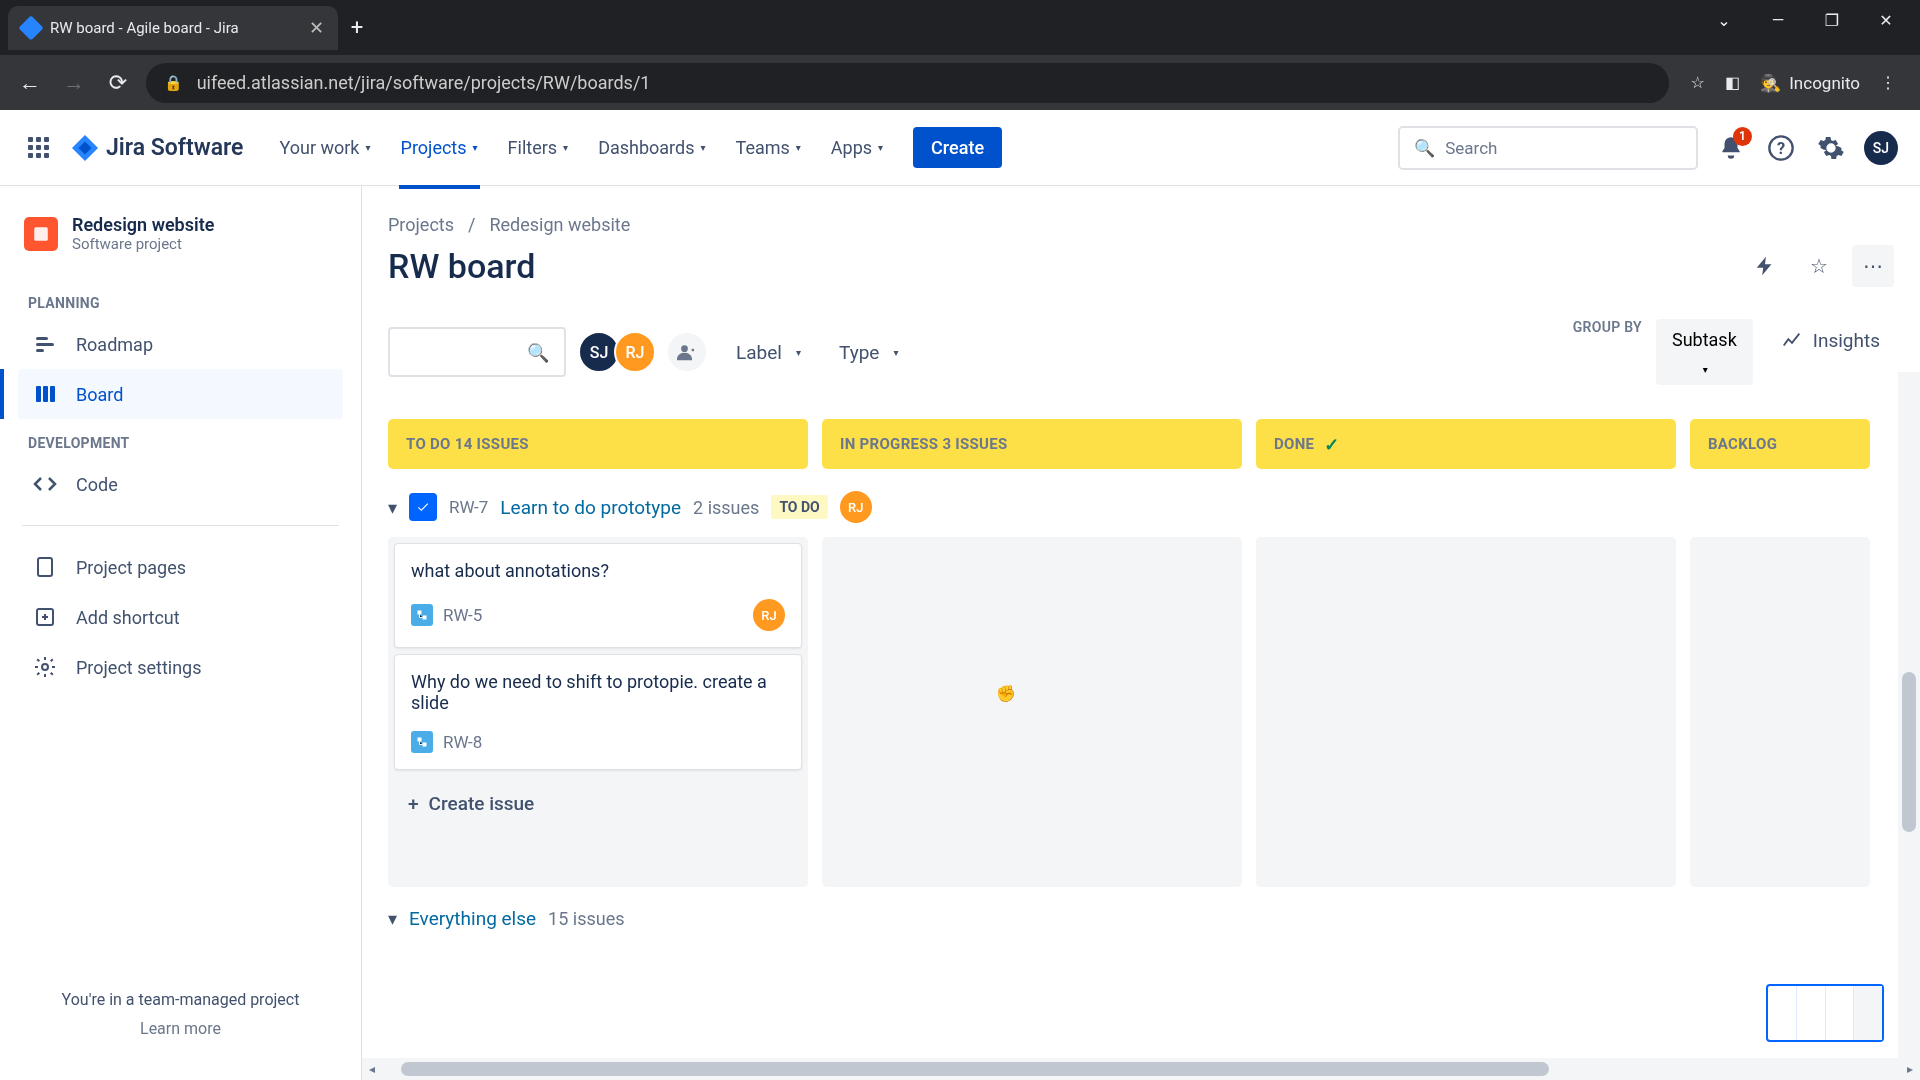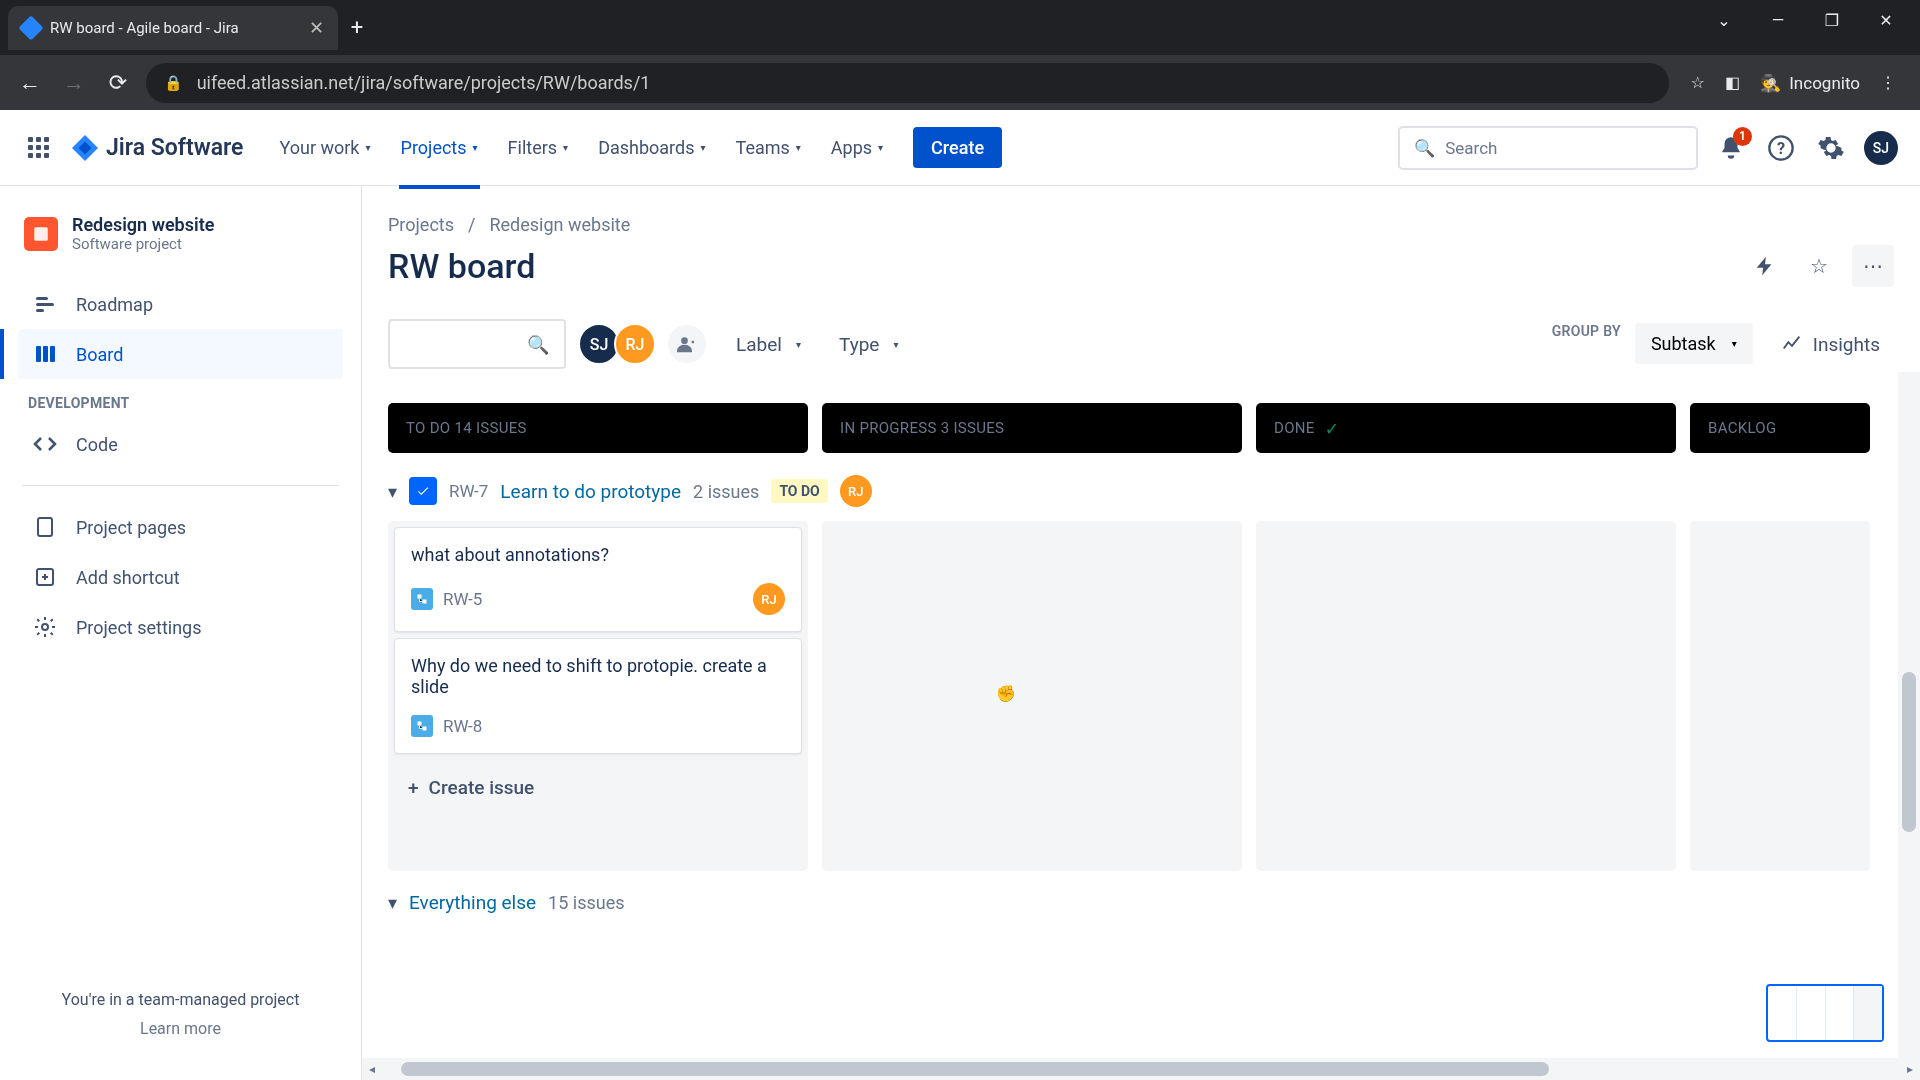--- a/index.html
+++ b/index.html
@@ -68,27 +68,27 @@
 .filter-row { display:flex; align-items:center; margin-top:32px; gap:18px;}
 .board-search { width:178px; height:50px; border:2px solid #dfe1e6; border-radius:4px; display:flex; align-items:center; justify-content:flex-end; padding:0 14px; color:#6b778c; font-size:18px;}
 .avatar-stack { display:flex; align-items:center;}
 .stack-av { width:42px; height:42px; border-radius:50%; display:flex; align-items:center; justify-content:center; color:#fff; font-size:16px; font-weight:500; border:2px solid #fff; margin-left:-6px; cursor:pointer;}
 .stack-av.sj { background:#172b4d;}
 .stack-av.rj { background:#ff991f;}
 .stack-av.add { background:#f4f5f7; color:#6b778c; margin-left:10px;}
 .filter-dd { font-size:19px; color:#42526e; display:flex; align-items:center; gap:12px; padding:8px 10px; cursor:pointer;}
 .group-by { margin-left:auto; display:flex; align-items:flex-start; gap:14px;}
 .group-by-label { font-size:14px; color:#6b778c; letter-spacing:0.3px; font-weight:600;}
-.group-by-btn { background:#f4f5f7; padding:10px 16px; border-radius:4px; font-size:18px; display:flex; align-items:center; gap:14px; cursor:pointer;}
+.group-by-btn { background:#f4f5f7; padding:10px 16px; border-radius:4px; font-size:18px; display:flex; align-items:center; gap:14px; cursor:pointer;flex-direction:column;}
 .insights-btn { padding:10px 14px; font-size:19px; display:flex; align-items:center; gap:10px; cursor:pointer; color:#42526e;}
 
 .columns { display:flex; gap:14px; margin-top:34px;}
 .column { width:420px; flex-shrink:0;}
 .column.backlog { width:180px;}
-.col-header { background:#000000; height:50px; border-radius:5px; display:flex; align-items:center; padding:0 18px; font-size:15px; color:#6b778c; font-weight:400; letter-spacing:0.3px; gap:10px;}
+.col-header { background:#fde047; height:50px; border-radius:5px; display:flex; align-items:center; padding:0 18px; font-size:15px; color:#6b778c; font-weight:700; letter-spacing:0.3px; gap:10px;}
 .check-icon{ color:#00875a; font-size:18px;}
 .grab-cursor { position:absolute; top:498px; left:634px; font-size:16px; color:#42526e;}
 
 .swimlane { margin-top:22px;}
 .lane-header { display:flex; align-items:center; gap:12px; font-size:18px; color:#42526e;}
 .lane-toggle { cursor:pointer; color:#42526e;}
 .task-badge { width:28px; height:28px; background:#0065ff; border-radius:4px; display:flex; align-items:center; justify-content:center; color:#fff;}
 .issue-key { color:#6b778c; font-size:17px;}
 .lane-title { color:#0369a1; font-size:19px;}
 .issue-count { color:#6b778c; font-size:18px;}
@@ -236,20 +236,21 @@
       <div class="project-icon">
         <svg width="18" height="18" viewBox="0 0 24 24">
             <rect x="3" y="3" width="18" height="18" rx="2" fill="#fff" opacity="0.9"></rect>
           </svg>
       </div>
       <div>
         <div class="project-title">Redesign website</div>
         <div class="project-sub">Software project</div>
       </div>
     </div>
+    <div class="section-label">PLANNING</div>
     <div class="side-item">
       <span class="side-icon">
           <svg width="24" height="24" viewBox="0 0 24 24">
             <rect x="3" y="5" width="12" height="3" rx="1.5" fill="#42526e"></rect>
             <rect x="3" y="11" width="18" height="3" rx="1.5" fill="#42526e"></rect>
             <rect x="3" y="17" width="8" height="3" rx="1.5" fill="#42526e"></rect>
           </svg>
         </span>
       <span>Roadmap</span>
     </div>

